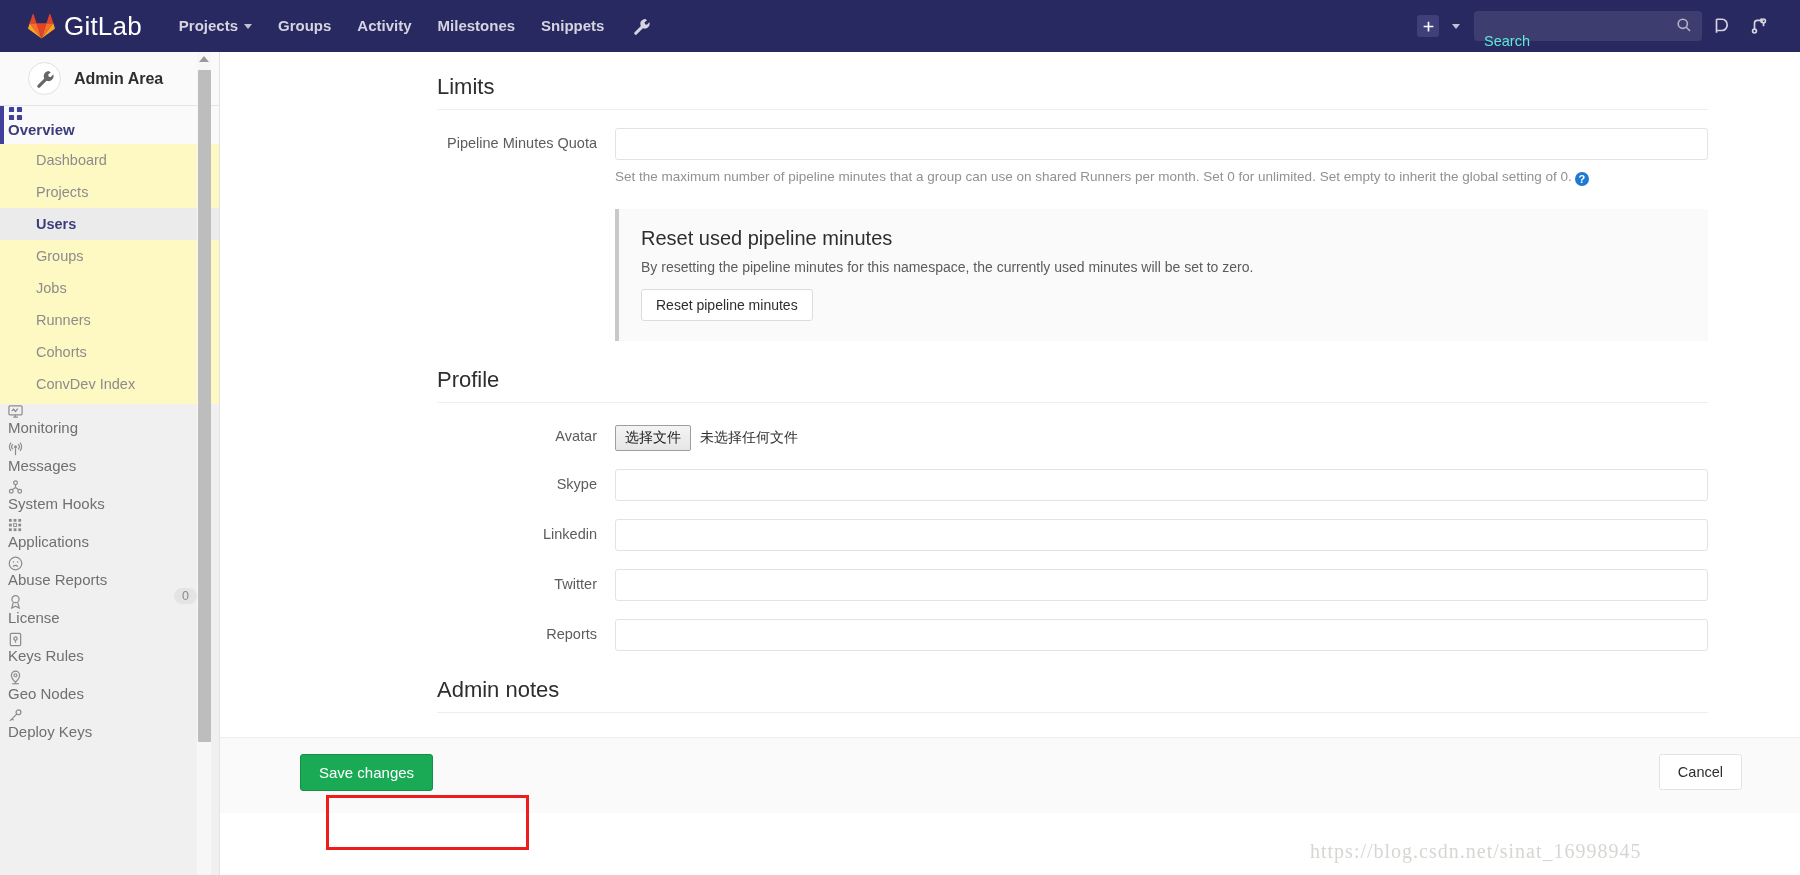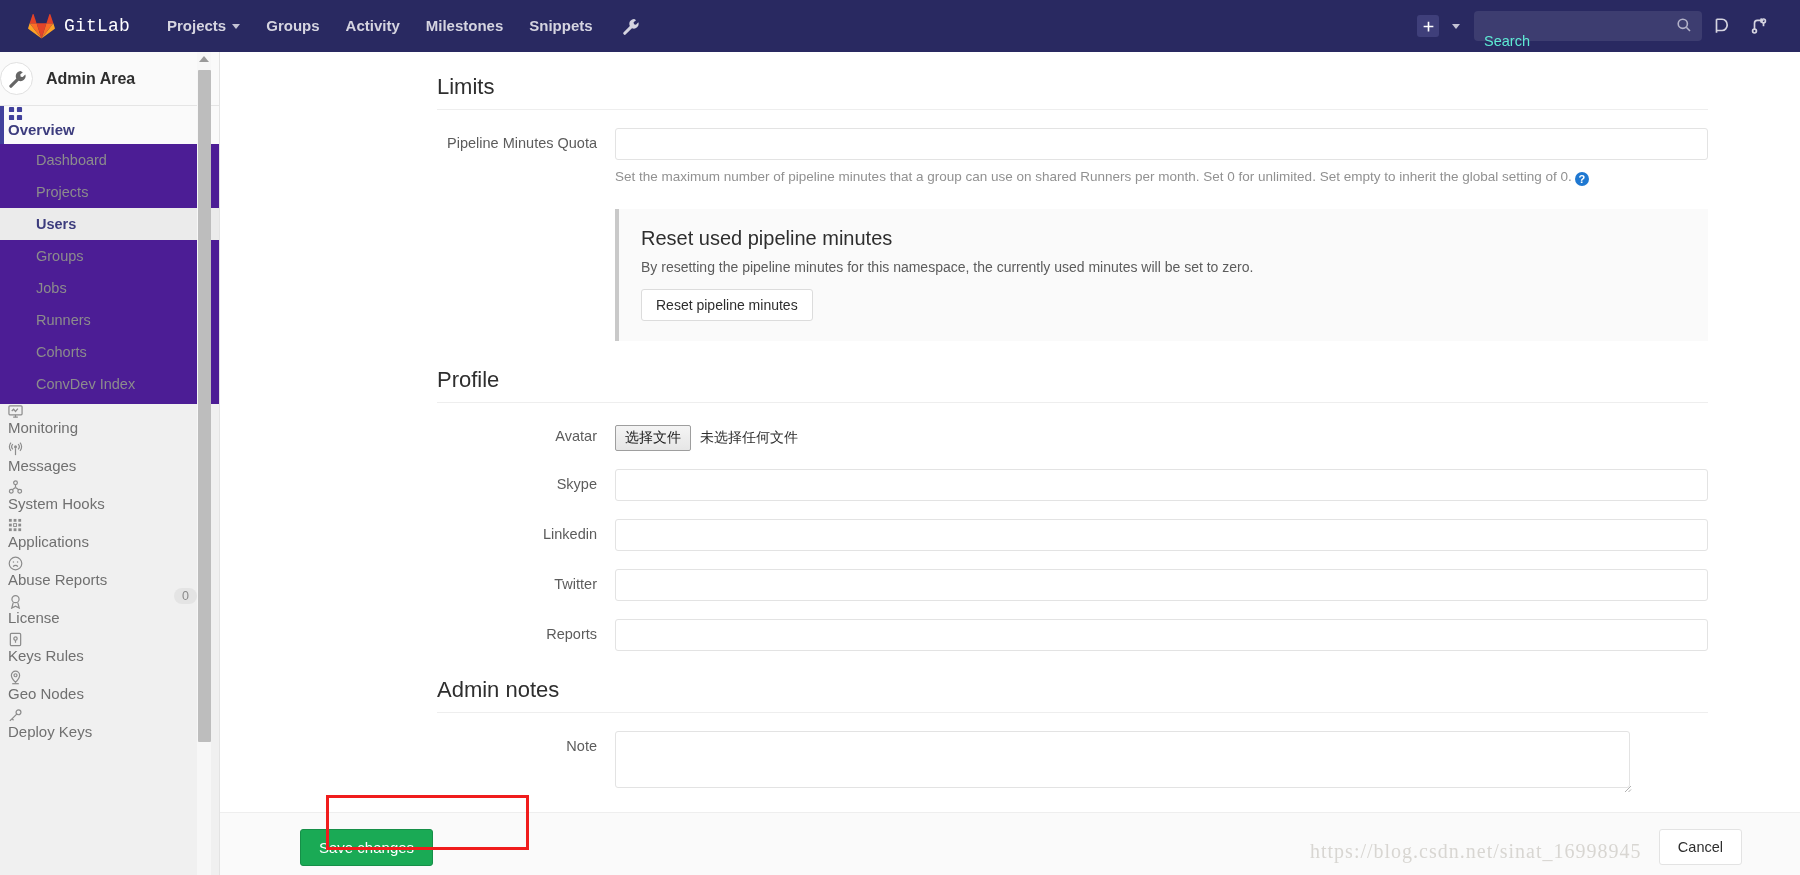--- a/index.html
+++ b/index.html
@@ -23,23 +23,22 @@
     padding: 0 14px;
     z-index: 40;
   }
   .nav-logo {
     display: flex; align-items: center;
     margin-right: 24px;
     padding-left: 14px;
   }
   .tanuki { width: 27px; height: 26px; margin-right: 9px; display:block; }
   .nav-brand {
-    color: #fff; font-size: 18px; letter-spacing: .2px;
+    color: #fff; font-size: 26px; letter-spacing: .2px;
     font-weight: 400;
-    font-family: Liberation Mono, monospace;
   }
   .nav-links { display: flex; align-items: center; height: 52px; }
   .nav-link {
     color: #d5d4e0; font-size: 15px; font-weight: bold;
     padding: 0 13px; line-height: 52px; cursor: pointer;
     white-space: nowrap; display:flex; align-items:center; height:52px;
   }
   .caret-dn {
     display:inline-block; margin-left:6px;
     width:0;height:0;border-left:4px solid transparent;
@@ -77,21 +76,21 @@
     width: 220px; height: 823px;
     background: #f0f0f0;
     border-right: 1px solid #e3e3e3;
     z-index: 30;
     overflow: hidden;
   }
   .ctx-header {
     display:flex; align-items:center;
     height: 54px; background:#fafafa;
     border-bottom:1px solid #e5e5e5;
-    padding-left: 0;
+    padding-left: 28px;
     cursor: pointer;
   }
   .ctx-avatar {
     width: 33px; height:33px; border-radius:50%;
     background:#fff; border:1px solid #e1e1e1;
     display:flex;align-items:center;justify-content:center;
     margin-right: 13px;
   }
   .ctx-title { font-size: 16px; font-weight: bold; color:#2e2e2e; }
 
@@ -103,21 +102,21 @@
     cursor:pointer; position:relative;flex-direction:column;
   }
   .side-item .s-ico { width:22px; display:flex; align-items:center; margin-right:10px; }
   .side-item.active-parent {
     background:#fafafa; color:#3c3c7d; font-weight:bold;
   }
   .side-item.active-parent::before {
     content:''; position:absolute; left:0; top:0; bottom:0;
     width:4px; background:#41419c;
   }
-  .sub-list { background:#4c1d95; padding-bottom: 4px; }
+  .sub-list { background:#fef9c3; padding-bottom: 4px; }
   .sub-item {
     height: 32px; display:flex; align-items:center;
     padding-left: 36px; color:#8c8c8c; font-size:14.5px;
     cursor:pointer;
   }
   .sub-item.current {
     background:#ebebeb; color:#3c3c7d; font-weight:bold;
   }
   .badge-count {
     margin-left:auto; margin-right:22px;
@@ -551,32 +550,20 @@
         <div class="form-label">Reports</div>
         <div class="form-ctl">
           <input class="txt-input" type="text" value="" style="">
         </div>
       </div>
     </div>
 
     <div class="sec-wrap" style="margin-top:26px;">
       <div class="section-title hr">Admin notes</div>
 
-      <div class="form-row">
-        <div class="form-label">Note</div>
-        <div class="form-ctl" style="position:relative;">
-          <textarea class="note-area" style=""></textarea>
-          <span class="resize-grip" style="left:1007px;top:48px;">
-            <svg width="10" height="10" viewBox="0 0 10 10" stroke="#b0b0b0" stroke-width="1">
-              <path d="M9 3 3 9"></path>
-                <path d="M9 6.5 6.5 9"></path>
-            </svg>
-          </span>
-        </div>
-      </div>
     </div>
 
     <div class="action-bar">
       <button class="btn-save">Save changes</button>
       <button class="btn-cancel">Cancel</button>
     </div>
 
   </div>
 </div>
 

